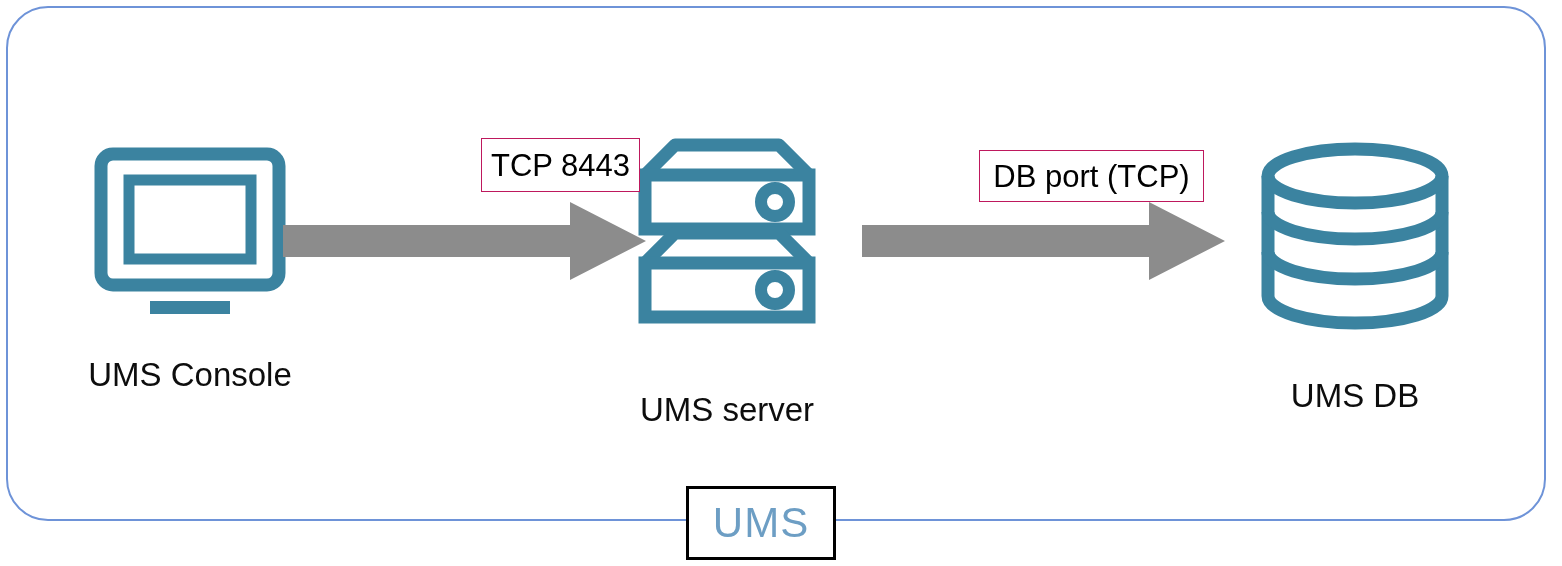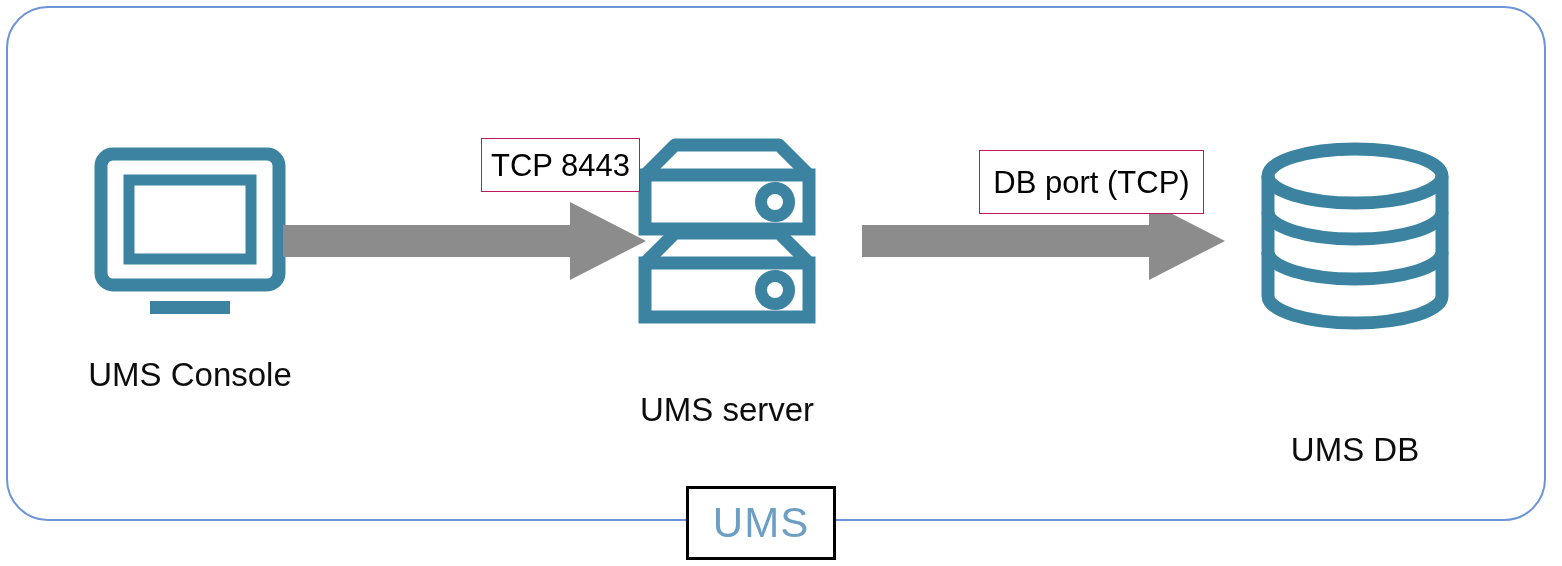--- a/index.html
+++ b/index.html
@@ -47,21 +47,21 @@
     white-space: nowrap;
     letter-spacing: 0px;
   }
 
   #node-console { left: 40px;  top: 145px; width: 300px; }
   #node-server  { left: 582px; top: 133px; width: 290px; }
   #node-db      { left: 1205px;top: 140px; width: 300px; }
 
   #node-console .node-label { margin-top: 36px; }
   #node-server  .node-label { margin-top: 62px; }
-  #node-db      .node-label { margin-top: 99px; }
+  #node-db      .node-label { margin-top: 45px; }
 
   
   .arrow {
     position: absolute;
   }
   #arrow-console-server { left: 283px; top: 200px; }
   #arrow-server-db      { left: 862px; top: 200px; }
 
   
   .port-label {
@@ -75,21 +75,21 @@
     display: flex;
     align-items: center;
     justify-content: center;
     white-space: nowrap;
     line-height: 1;
   }
   #port-label-console-server {
     left: 481px; top: 138px; width: 159px; height: 54px;
   }
   #port-label-server-db {
-    left: 979px; top: 150px; width: 225px; height: 64px;
+    left: 979px; top: 150px; width: 225px; height: 52px;
   }
 
   
   .zone-badge {
     position: absolute;
     left: 686px;
     top: 486px;
     width: 150px;
     height: 74px;
     box-sizing: border-box;

